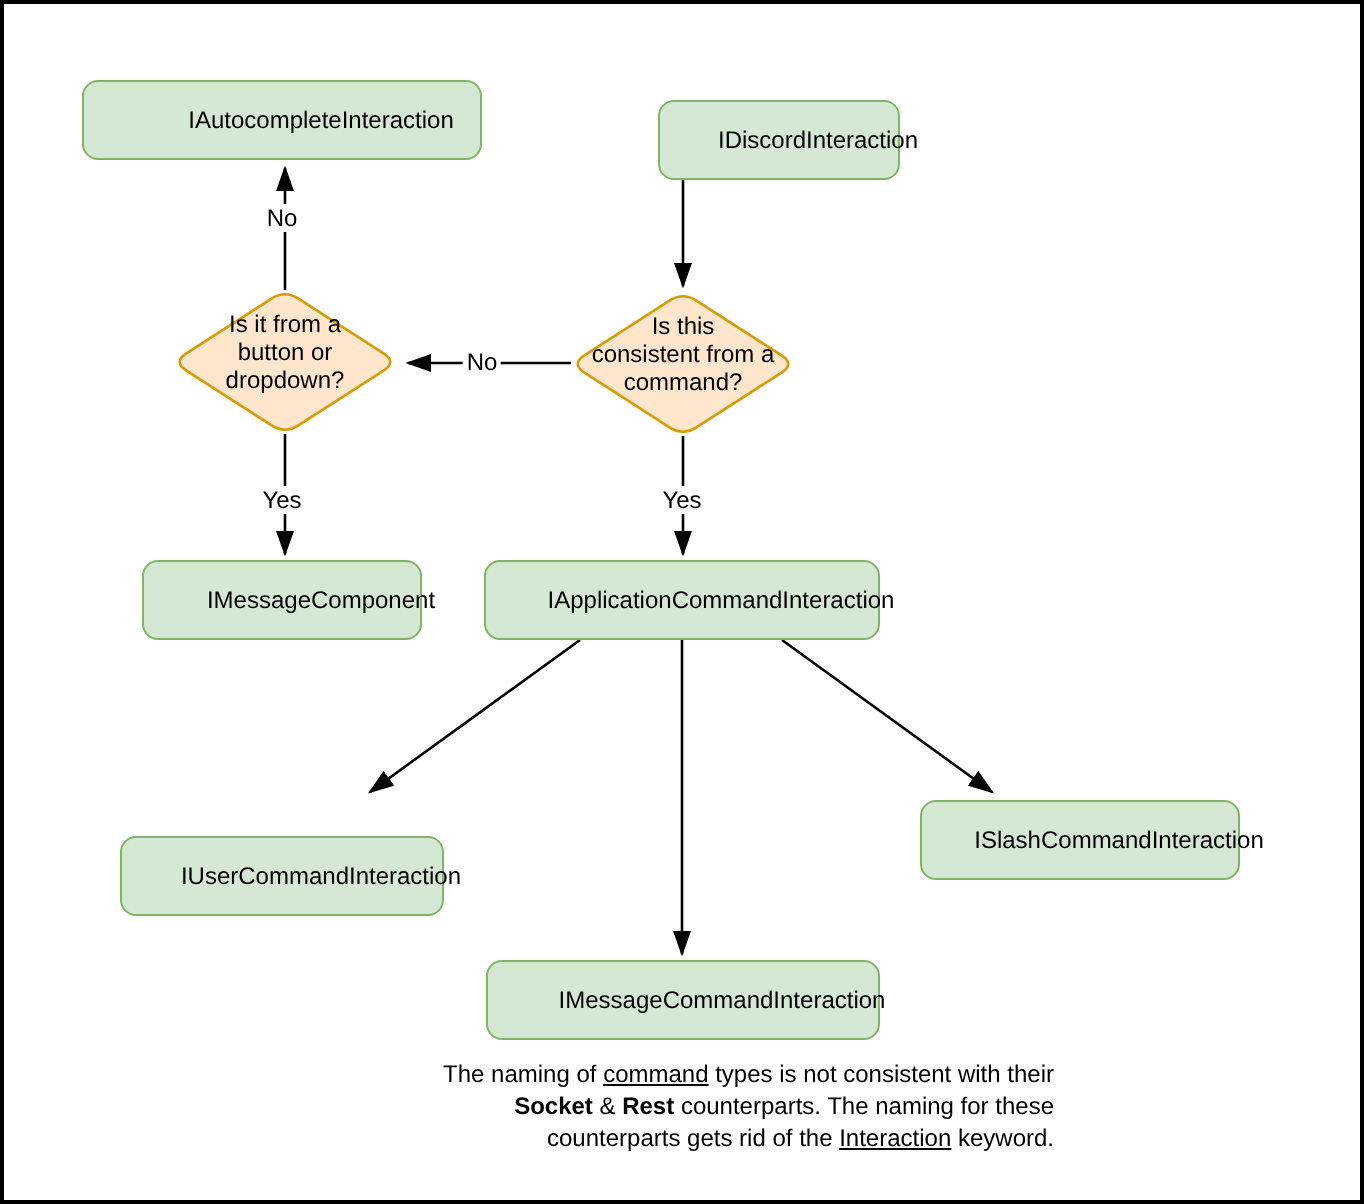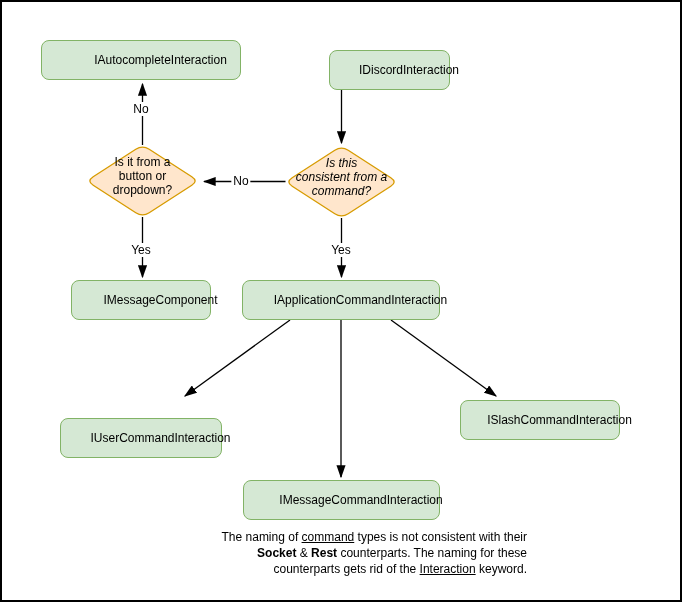--- a/index.html
+++ b/index.html
@@ -115,21 +115,21 @@
   <div class="node-box" style="left:458px; top:398px; width:160px; height:40px;">
     <span>ISlashCommandInteraction</span>
   </div>
 
   <div class="diamond-label" style="left:88px; top:153px; width:105px;">
     <div>Is it from a</div>
     <div>button or</div>
     <div>dropdown?</div>
   </div>
 
-  <div class="diamond-label" style="left:287px; top:154px; width:105px;font-style:italic;">
+  <div class="diamond-label" style="left:287px; top:154px; width:105px;">
     <div>Is this</div>
     <div>consistent from a</div>
     <div>command?</div>
   </div>
 
   <span class="edge-label" style="left:139px; top:107px;">No</span>
   <span class="edge-label" style="left:239px; top:179px;">No</span>
   <span class="edge-label" style="left:139px; top:248px;">Yes</span>
   <span class="edge-label" style="left:339px; top:248px;">Yes</span>
 

